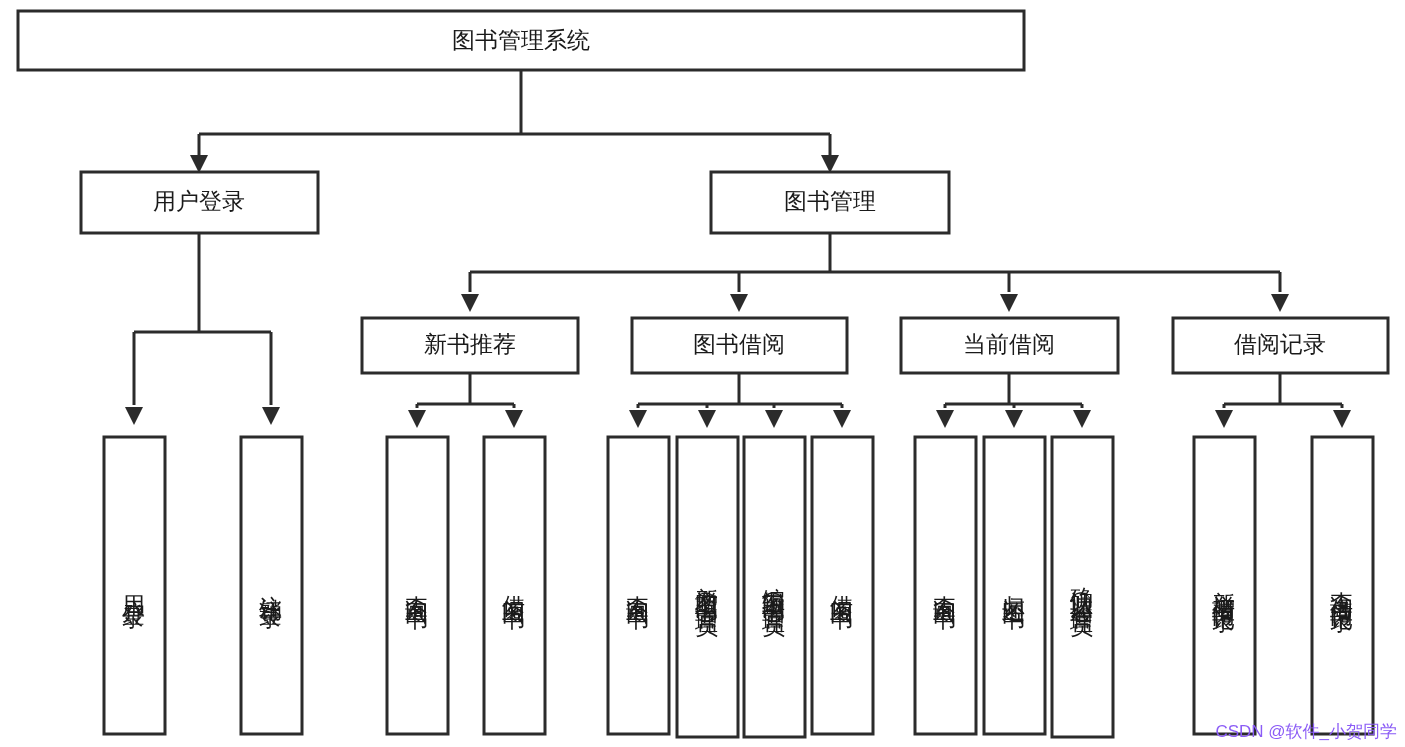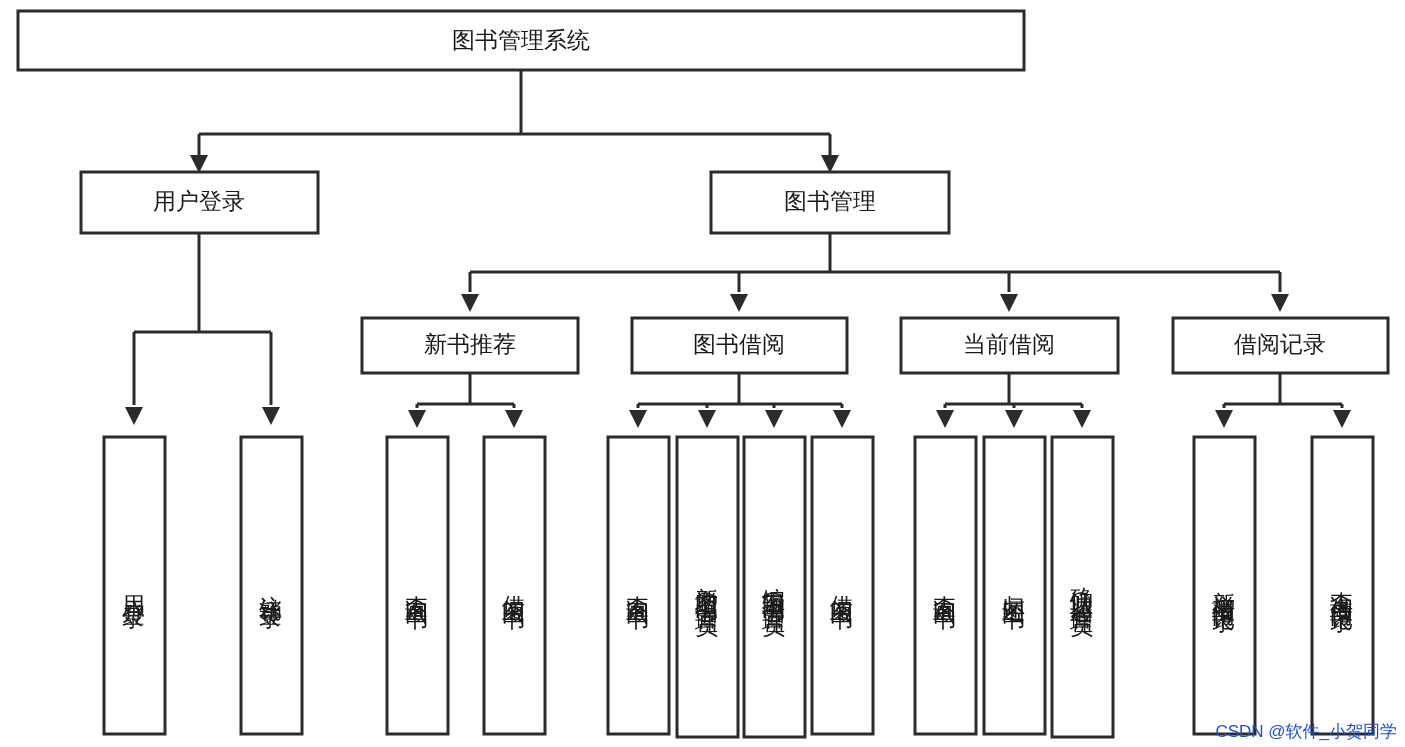--- a/index.html
+++ b/index.html
@@ -56,21 +56,21 @@
     text-anchor: middle;
     writing-mode: vertical-rl;
     letter-spacing: 4px;
   }
   .watermark {
     position: absolute;
     right: 8px;
     bottom: 4px;
     font-family: "Liberation Sans", "DejaVu Sans", sans-serif;
     font-size: 17px;
-    color: #1d4ed8;
+    color: #8b5cf6;
     white-space: nowrap;
     user-select: none;
   }
 </style>
 </head>
 <body>
 
 <div id="diagram-root">
   <svg class="diagram" viewBox="0 0 1405 747" xmlns="http://www.w3.org/2000/svg">
 

